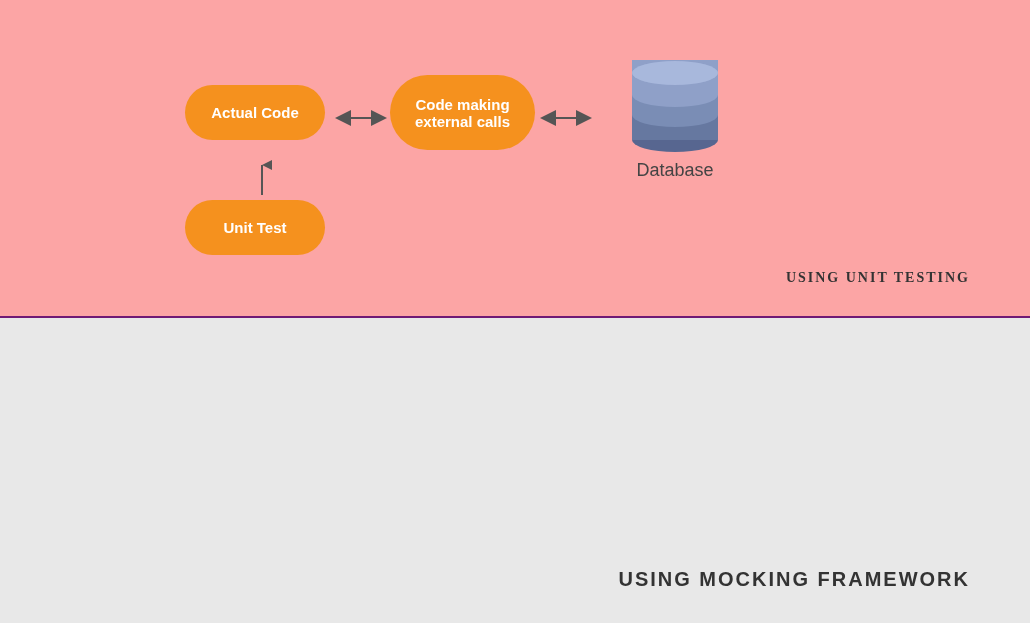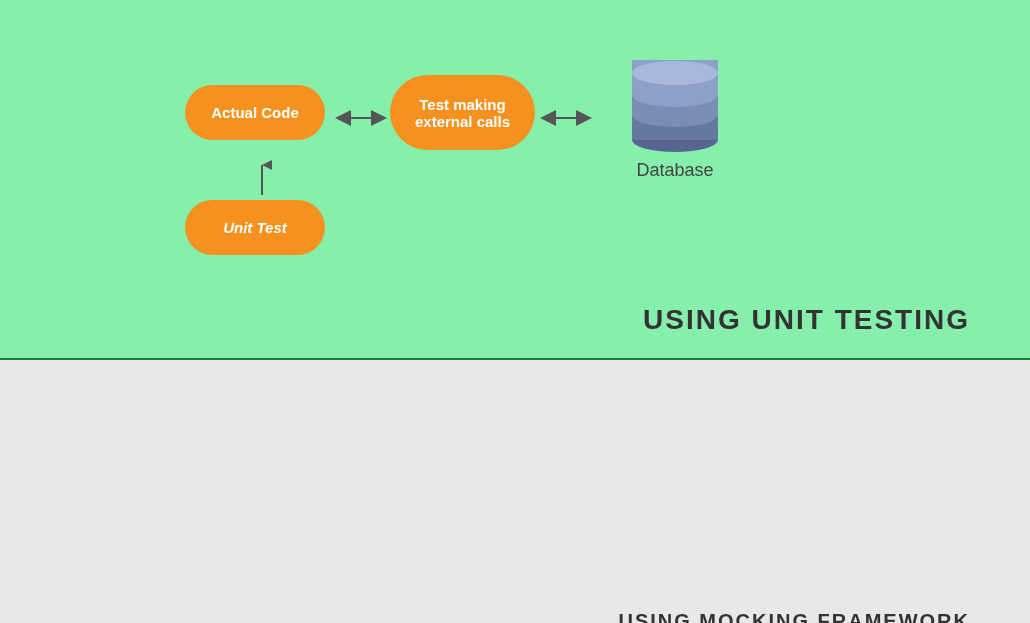--- a/index.html
+++ b/index.html
@@ -5,24 +5,24 @@
     * { box-sizing: border-box; margin: 0; padding: 0; }
     body {
       width: 1030px;
       height: 623px;
       background: #e8e8e8;
       font-family: Arial, sans-serif;
       overflow: hidden;
     }
 
     .top-section {
-      height: 360px;
-      background: #86efac;
+      height: 318px;
+      background: #fca5a5;
       position: relative;
-      border-bottom: 2px solid #15803d;
+      border-bottom: 2px solid #701a75;
     }
 
     .bottom-section {
       height: 323px;
       background: #e8e8e8;
       position: relative;
     }
 
     
     .orange-pill {
@@ -53,21 +53,20 @@
       width: 145px;
       height: 75px;
     }
 
     .unit-test-top {
       position: absolute;
       left: 185px;
       top: 200px;
       width: 140px;
       height: 55px;
-      font-style: italic;
     }
 
     
     .database-container {
       position: absolute;
       left: 630px;
       top: 55px;
       display: flex;
       flex-direction: column;
       align-items: center;
@@ -98,26 +97,27 @@
     .arrow-up-top {
       position: absolute;
       left: 252px;
       top: 157px;
     }
 
     
     .title-top {
       position: absolute;
       right: 60px;
-      bottom: 22px;
-      font-size: 28px;
+      bottom: 30px;
+      font-size: 14px;
       font-weight: 900;
       color: #333;
       letter-spacing: 2px;
       text-transform: uppercase;
+      font-family: Liberation Serif, serif;
     }
 
     
     .title-bottom {
       position: absolute;
       right: 60px;
       bottom: 50px;
       font-size: 20px;
       font-weight: 900;
       color: #333;
@@ -130,21 +130,21 @@
 </head>
 <body>
 
 <div class="top-section">
 
   <div class="orange-pill actual-code-top">
     <span>Actual Code</span>
   </div>
 
   <div class="orange-pill code-making">
-    <span>Test making external calls</span>
+    <span>Code making external calls</span>
   </div>
 
   <div class="orange-pill unit-test-top">
     <span>Unit Test</span>
   </div>
 
   <div class="database-container">
     <svg width="90" height="100" viewBox="0 0 90 100">
 
       <ellipse cx="45" cy="85" rx="43" ry="12" fill="#576690"></ellipse>

